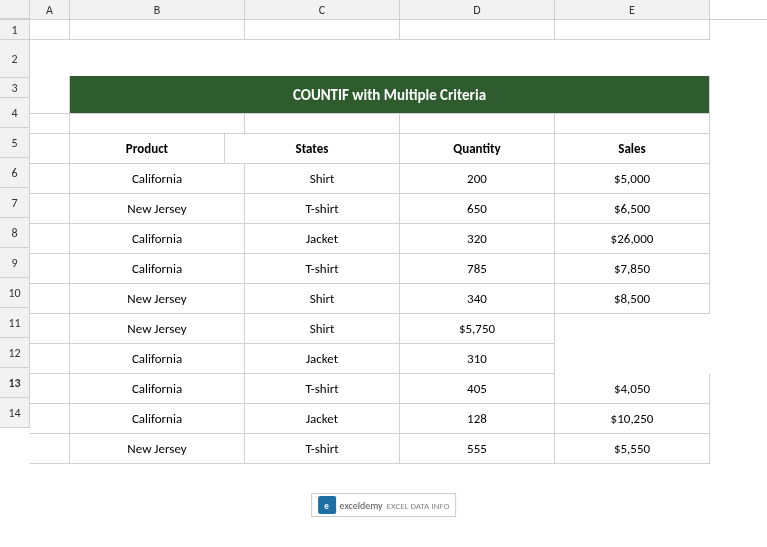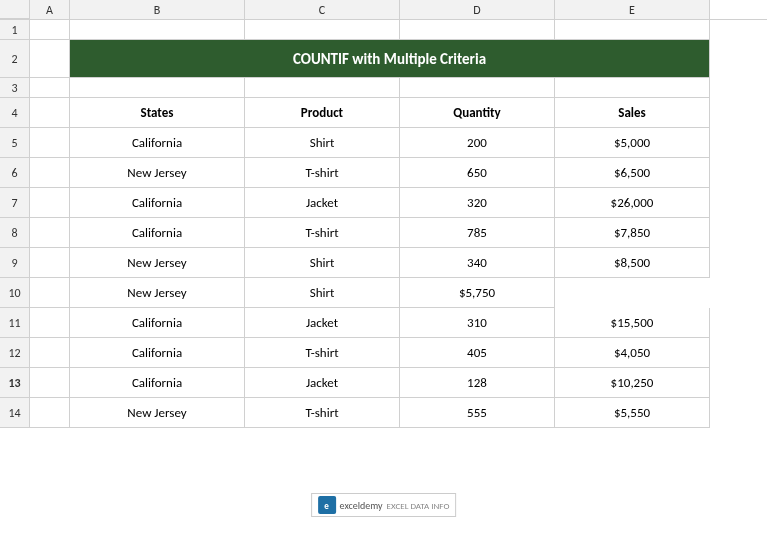--- a/index.html
+++ b/index.html
@@ -207,35 +207,35 @@
       </div>
 
     <div class="data-area" id="data-area">
         <div class="grid-row" style="height: 20px; min-height: 20px;">
           <div class="cell cell-a cell-empty" style="height: 20px;"></div>
           <div class="cell cell-b" style="height: 20px;"></div>
           <div class="cell cell-c" style="height: 20px;"></div>
           <div class="cell cell-d" style="height: 20px;"></div>
           <div class="cell cell-e" style="height: 20px;"></div>
         </div>
-        <div class="grid-row" style="height: 38px; min-height: 38px;">
+        <div class="grid-row" style="height: 38px; min-height: 38px; margin-top: 36px;">
           <div class="cell cell-a cell-empty" style="height: 38px;"></div>
           <div class="cell title-cell" style="width: 640px; min-width: 640px; height: 38px;">COUNTIF with Multiple Criteria</div>
         </div>
         <div class="grid-row" style="height: 20px; min-height: 20px;">
           <div class="cell cell-a cell-empty" style="height: 20px;"></div>
           <div class="cell cell-b" style="height: 20px;"></div>
           <div class="cell cell-c" style="height: 20px;"></div>
           <div class="cell cell-d" style="height: 20px;"></div>
           <div class="cell cell-e" style="height: 20px;"></div>
         </div>
         <div class="grid-row" style="height: 30px; min-height: 30px;">
           <div class="cell cell-a cell-empty" style="height: 30px;"></div>
+          <div class="cell cell-c" style="height: 30px; font-weight: bold;">Product</div>
           <div class="cell cell-b" style="height: 30px; font-weight: bold;">States</div>
-          <div class="cell cell-c" style="height: 30px; font-weight: bold;">Product</div>
           <div class="cell cell-d" style="height: 30px; font-weight: bold;">Quantity</div>
           <div class="cell cell-e" style="height: 30px; font-weight: bold;">Sales</div>
         </div>
         <div class="grid-row" style="height: 30px; min-height: 30px;">
           <div class="cell cell-a cell-empty" style="height: 30px;"></div>
           <div class="cell cell-b" style="height: 30px;">California</div>
           <div class="cell cell-c" style="height: 30px;">Shirt</div>
           <div class="cell cell-d" style="height: 30px;">200</div>
           <div class="cell cell-e" style="height: 30px;">$5,000</div>
         </div>
@@ -271,21 +271,20 @@
           <div class="cell cell-a cell-empty" style="height: 30px;"></div>
           <div class="cell cell-b" style="height: 30px;">New Jersey</div>
           <div class="cell cell-c" style="height: 30px;">Shirt</div>
           <div class="cell cell-e" style="height: 30px;">$5,750</div>
         </div>
         <div class="grid-row" style="height: 30px; min-height: 30px;">
           <div class="cell cell-a cell-empty" style="height: 30px;"></div>
           <div class="cell cell-b" style="height: 30px;">California</div>
           <div class="cell cell-c" style="height: 30px;">Jacket</div>
           <div class="cell cell-d" style="height: 30px;">310</div>
-          <div class="cell cell-e" style="height: 30px;">$15,500</div>
         </div>
         <div class="grid-row" style="height: 30px; min-height: 30px;">
           <div class="cell cell-a cell-empty" style="height: 30px;"></div>
           <div class="cell cell-b" style="height: 30px;">California</div>
           <div class="cell cell-c" style="height: 30px;">T-shirt</div>
           <div class="cell cell-d" style="height: 30px;">405</div>
           <div class="cell cell-e" style="height: 30px;">$4,050</div>
         </div>
         <div class="grid-row" style="height: 30px; min-height: 30px;">
           <div class="cell cell-a cell-empty" style="height: 30px;"></div>

